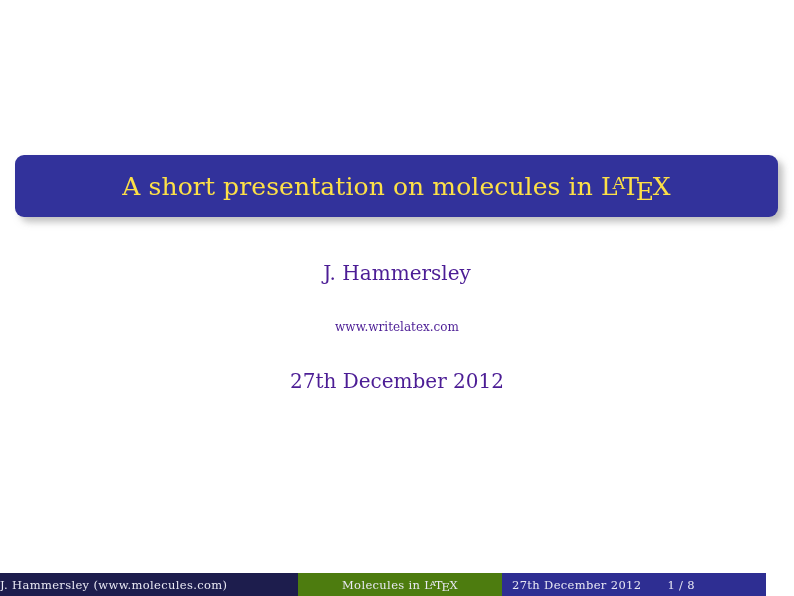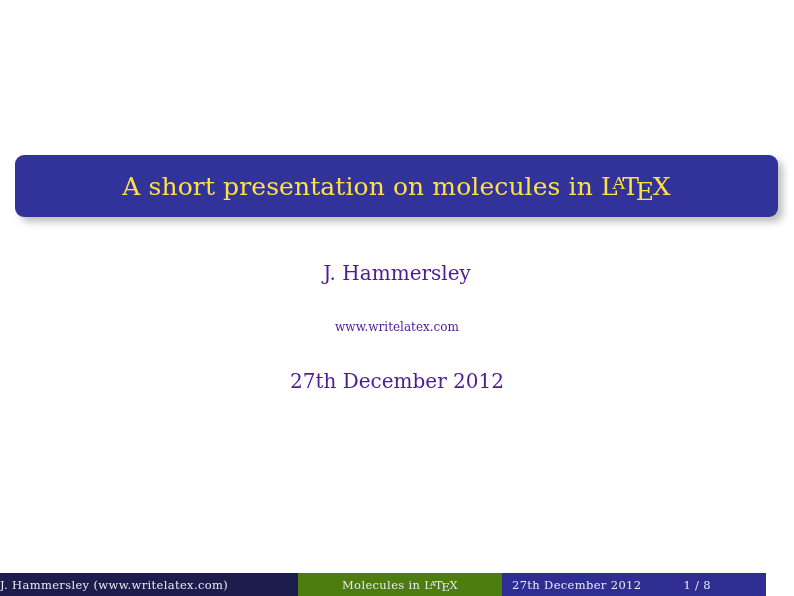--- a/index.html
+++ b/index.html
@@ -128,42 +128,42 @@
   }
   .foot-right {
     width: 264px;
     background: #2E2E92;
     justify-content: flex-start;
     padding-left: 10px;
     box-sizing: border-box;
   }
   .foot-date { }
   .foot-page {
-    margin-left: 42px;
+    margin-left: 26px;
   }
 </style>
 </head>
 <body>
 
 <div class="slide">
 
   <div class="title-box">
     <div class="title-text"><span>A short presentation on molecules in </span><span class="latex"><span>L</span><span class="l-a">A</span><span class="l-t">T</span><span class="l-e">E</span><span>X</span></span></div>
   </div>
 
   <div class="meta">
     <p class="author">J. Hammersley</p>
     <p class="institute">www.writelatex.com</p>
     <p class="date">27th December 2012</p>
   </div>
 
   <div class="footer">
 
     <div class="foot-seg foot-author">
-      <span>J. Hammersley (www.writelatex.com)</span>
+      <span>J. Hammersley (www.molecules.com)</span>
     </div>
 
     <div class="foot-seg foot-title">
       <span><span>Molecules in </span><span class="latex"><span>L</span><span class="l-a">A</span><span class="l-t">T</span><span class="l-e">E</span><span>X</span></span></span>
     </div>
 
     <div class="foot-seg foot-right">
       <span class="foot-date">27th December 2012</span>
       <span class="foot-page">1 / 8</span>
     </div>

